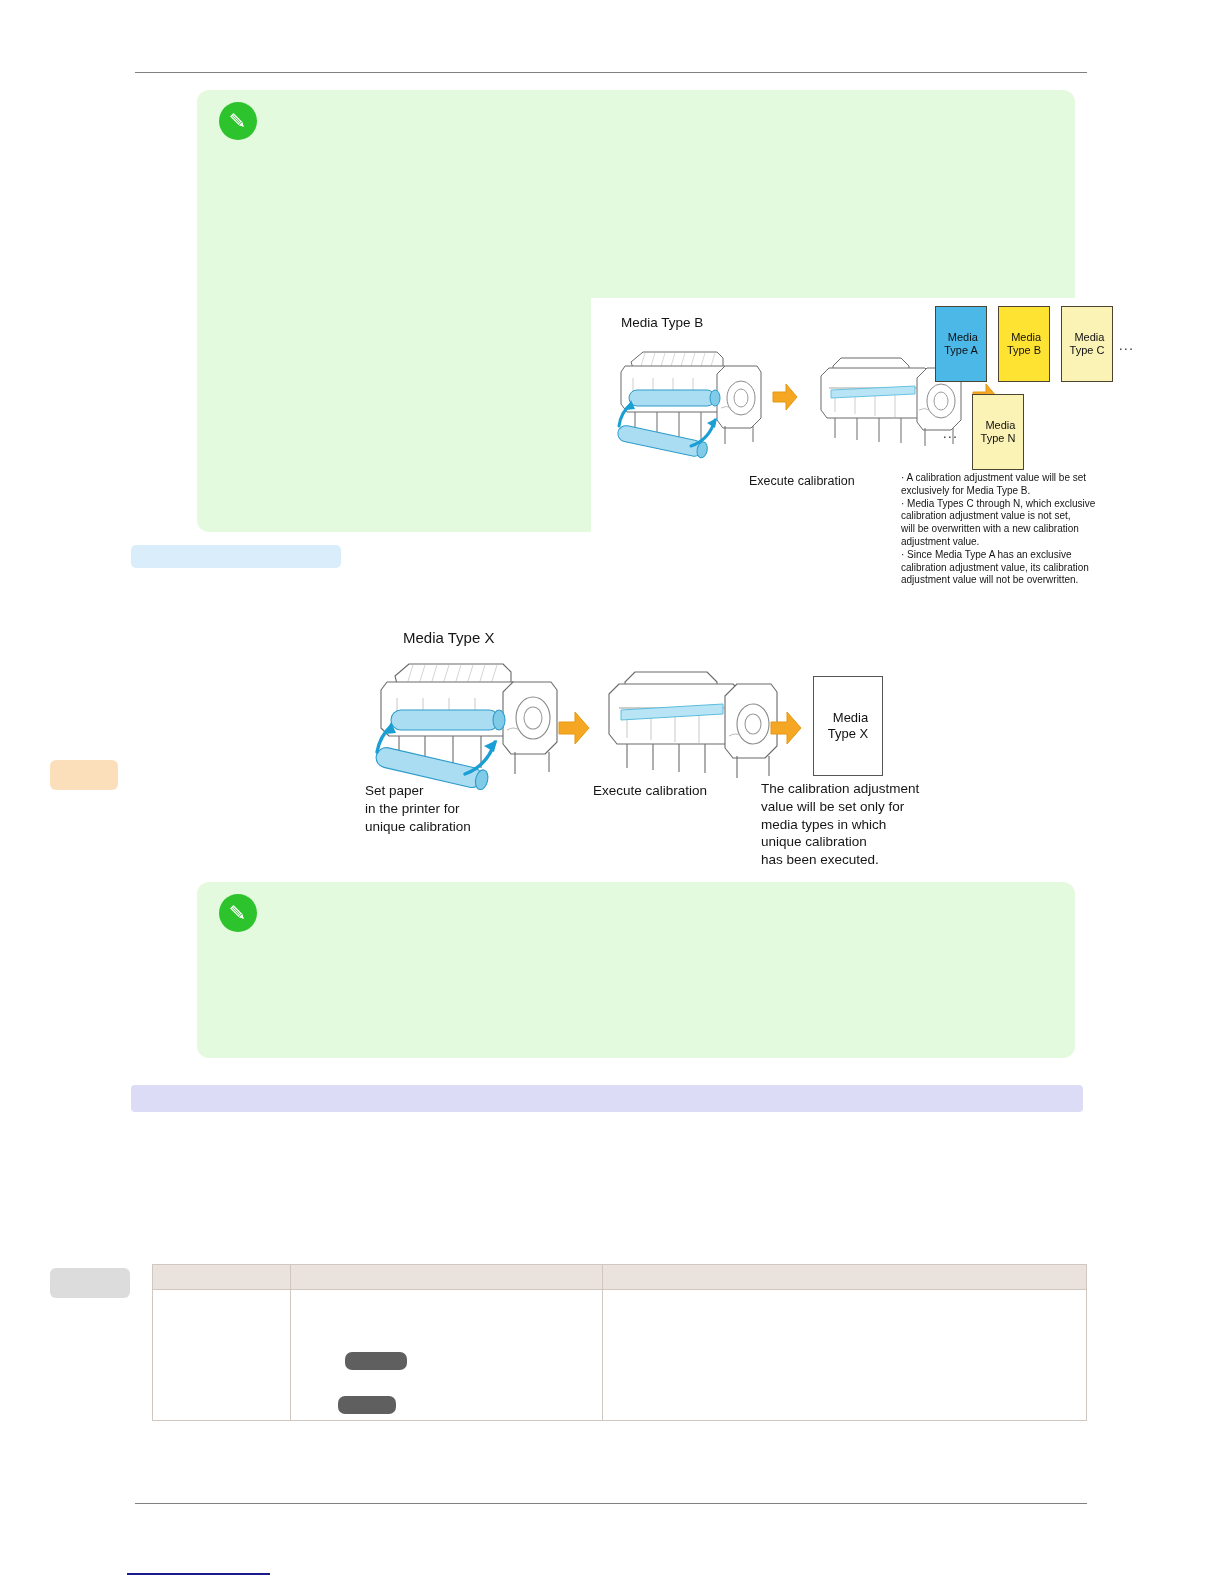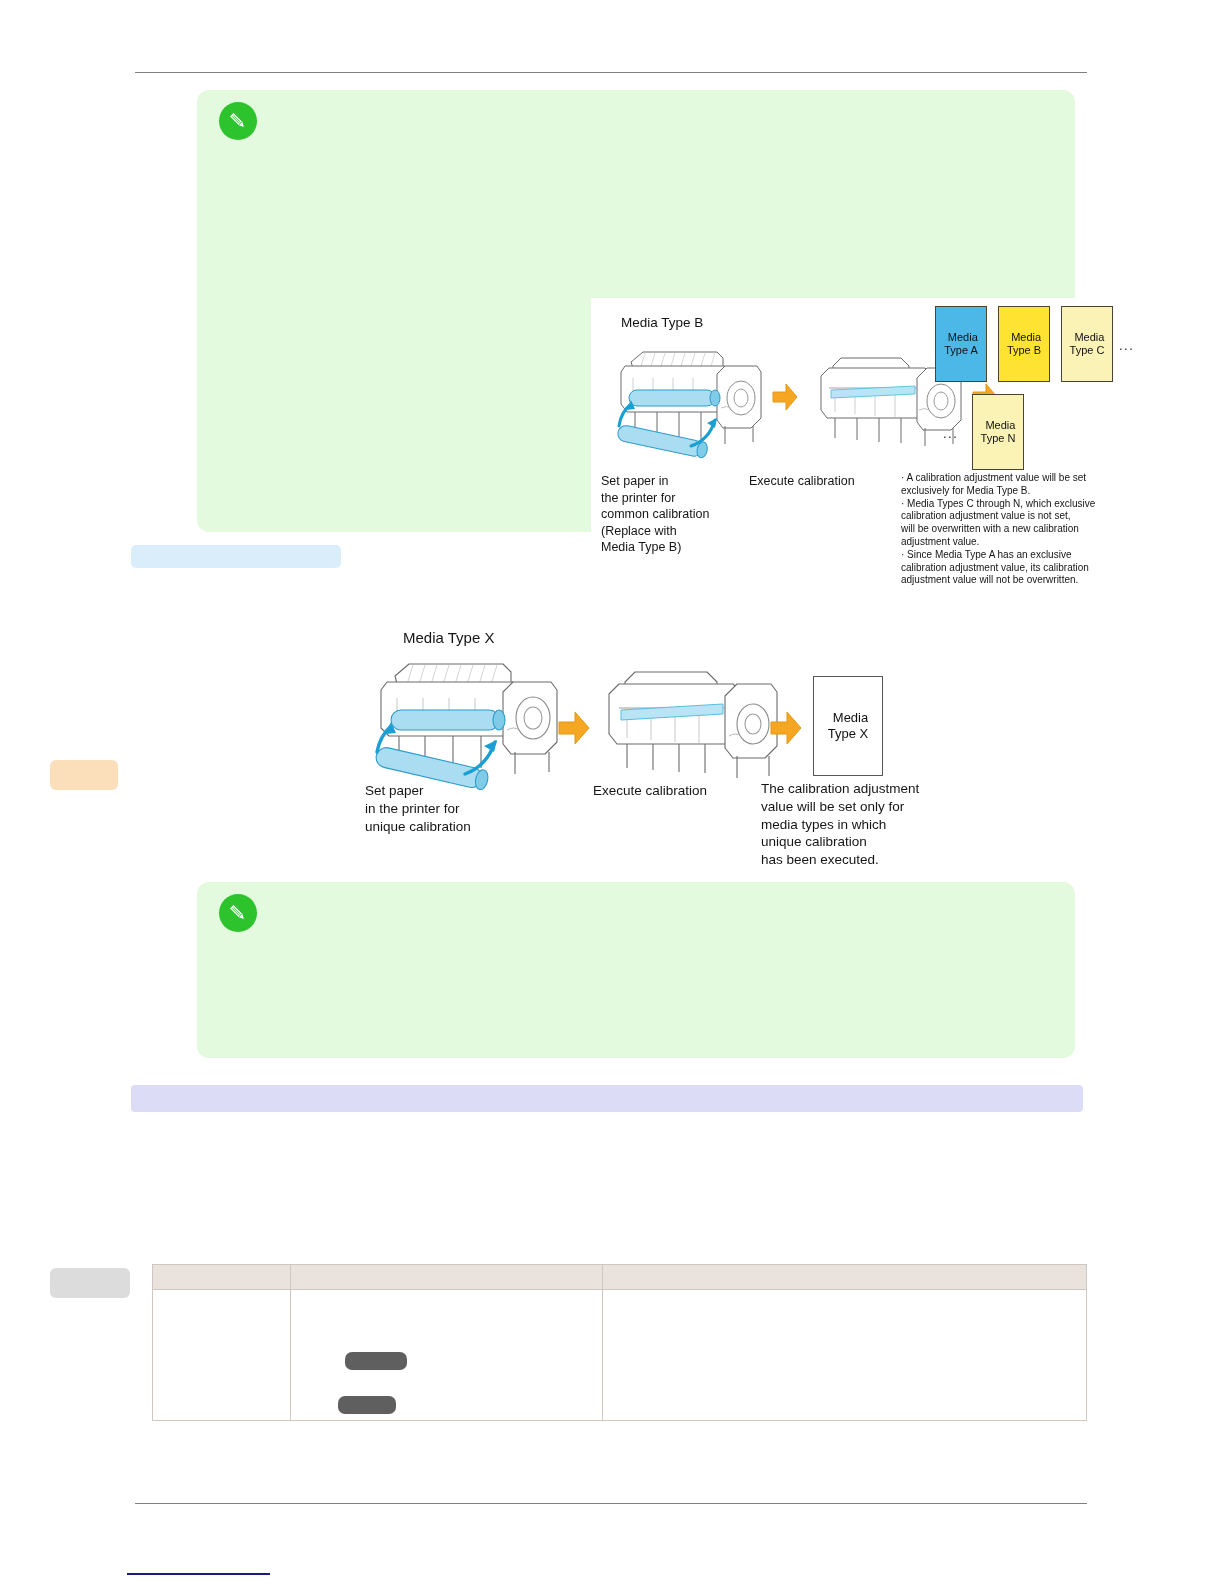--- a/index.html
+++ b/index.html
@@ -273,25 +273,20 @@
       <div class="media-card" style="left:407px;top:8px;width:52px;height:76px;background:#ffe333;">Media
 Type B</div>
       <div class="media-card" style="left:470px;top:8px;width:52px;height:76px;background:#fbf2b5;">Media
 Type C</div>
       <div class="ellipsis" style="left:528px;top:40px;">...</div>
 
       <div class="ellipsis" style="left:352px;top:128px;">...</div>
       <div class="media-card" style="left:381px;top:96px;width:52px;height:76px;background:#fbf2b5;">Media
 Type N</div>
 
-      <div class="dlabel" style="left:10px;top:175px;width:160px;">Set paper in
-the printer for
-common calibration
-(Replace with
-Media Type B)</div>
       <div class="dlabel" style="left:158px;top:175px;width:160px;">Execute calibration</div>
       <div class="dlabel" style="left:310px;top:174px;width:256px;font-size:10px;line-height:1.28;">· A calibration adjustment value will be set
   exclusively for Media Type B.
 · Media Types C through N, which exclusive
   calibration adjustment value is not set,
   will be overwritten with a new calibration
   adjustment value.
 · Since Media Type A has an exclusive
   calibration adjustment value, its calibration
   adjustment value will not be overwritten.</div>

